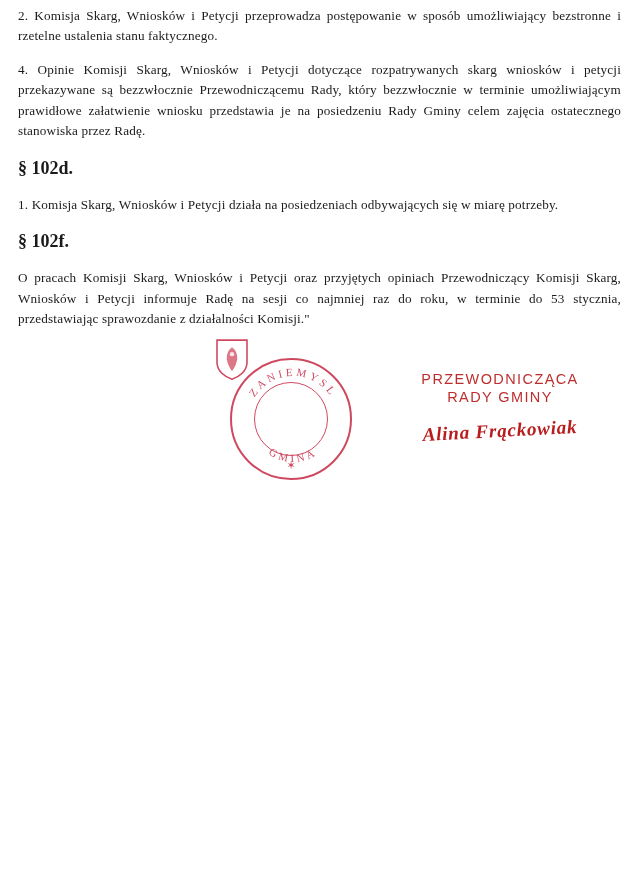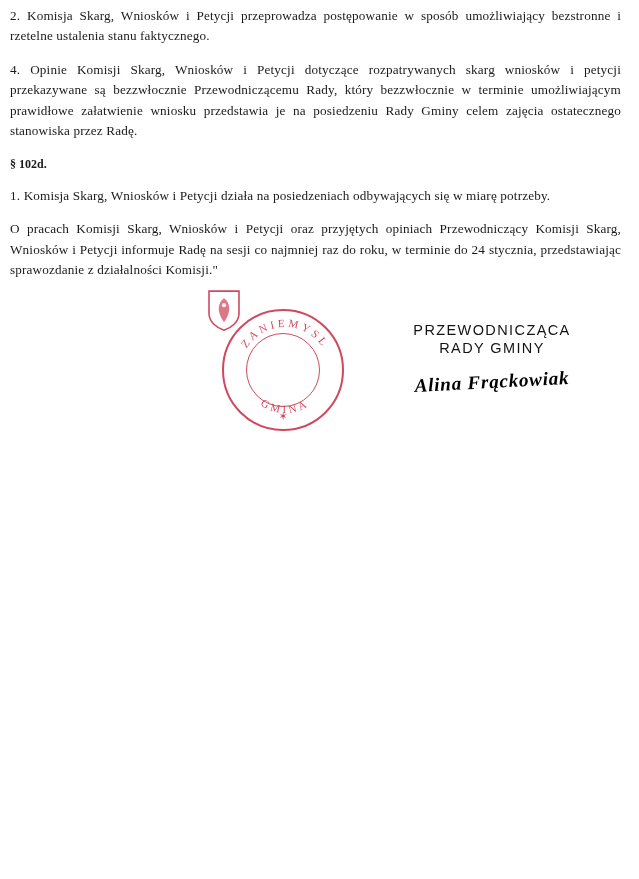--- a/index.html
+++ b/index.html
@@ -13,31 +13,31 @@
     position: relative;
     font-family: "Liberation Serif", serif;
     color: #1a1a1a;
     overflow: hidden;
   }
   .page {
     position: relative;
     width: 639px;
     height: 879px;
     box-sizing: border-box;
-    padding: 6px 18px 0 10px;
+    padding: 6px 18px 0 18px;
   }
   p.para {
     font-size: 13.2px;
     line-height: 1.55;
     text-align: justify;
     margin: 0 0 13px 0;
     letter-spacing: 0.15px;
   }
   .section-head {
-    font-size: 12px;
+    font-size: 18px;
     font-weight: bold;
     margin: 0 0 13px 0;
     line-height: 1.5;
   }
   .indent {
     text-indent: 22px;
   }
   .block-gap {
     margin-bottom: 16px;
   }
@@ -102,21 +102,21 @@
     font-size: 11px;
     line-height: 1;
   }
   
   .sig-block {
     position: absolute;
     left: 372px;
     top: 18px;
     width: 220px;
     text-align: center;
-    color: #000000;
+    color: #b91c1c;
   }
   .sig-title {
     font-size: 14.5px;
     letter-spacing: 1.4px;
     font-family: "Liberation Sans", sans-serif;
     line-height: 1.25;
     opacity: 0.92;
   }
   .sig-name {
     margin-top: 14px;
@@ -133,21 +133,22 @@
 
 <div class="page">
 
   <p class="para">2. Komisja Skarg, Wniosków i Petycji przeprowadza postępowanie w sposób umożliwiający bezstronne i rzetelne ustalenia stanu faktycznego.</p>
   <p class="para block-gap">4. Opinie Komisji Skarg, Wniosków i Petycji dotyczące rozpatrywanych skarg wniosków i petycji przekazywane są bezzwłocznie Przewodniczącemu Rady, który bezzwłocznie w terminie umożliwiającym prawidłowe załatwienie wniosku przedstawia je na posiedzeniu Rady Gminy celem zajęcia ostatecznego stanowiska przez Radę.</p>
 
   <div class="section-head">§ 102d.</div>
   <p class="para">1. Komisja Skarg, Wniosków i Petycji działa na posiedzeniach odbywających się w miarę potrzeby.</p>
 
 
-  <p class="para block-gap">O pracach Komisji Skarg, Wniosków i Petycji oraz przyjętych opiniach Przewodniczący Komisji Skarg, Wniosków i Petycji informuje Radę na sesji co najmniej raz do roku, w terminie do 24 stycznia, przedstawiając sprawozdanie z działalności Komisji."</p>
+  <div class="section-head">§ 102f.</div>
+  <p class="para block-gap">O pracach Komisji Skarg, Wniosków i Petycji oraz przyjętych opiniach Przewodniczący Komisji Skarg, Wniosków i Petycji informuje Radę na sesji co najmniej raz do roku, w terminie do 53 stycznia, przedstawiając sprawozdanie z działalności Komisji."</p>
 
 
   <div class="sig-area">
 
     <div class="stamp">
       <div class="stamp-inner"></div>
       <svg class="stamp-text" viewBox="0 0 122 122">
         <defs>
           <path id="topArc" d="M 16,61 A 45,45 0 0 1 106,61"></path>
           <path id="botArc" d="M 20,61 A 41,41 0 0 0 102,61"></path>

